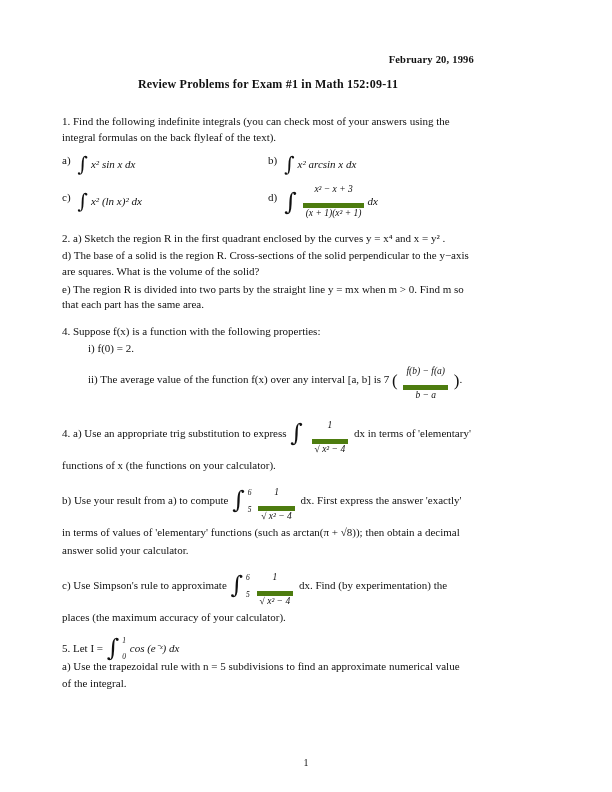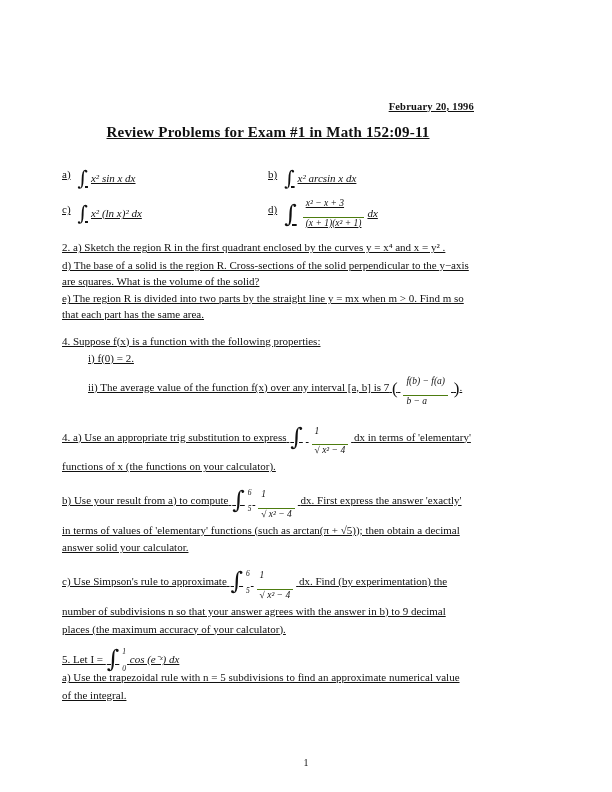--- a/index.html
+++ b/index.html
@@ -13,35 +13,34 @@
     font-family: "Liberation Serif", serif;
     color: #111111;
     position: relative;
     overflow: hidden;
   }
   .page {
     position: relative;
     width: 536px;
     height: 792px;
     box-sizing: border-box;
-    padding: 93px 62px 40px 62px;
-    text-decoration: underline;
+    padding: 46px 62px 40px 62px;
   }
   .date-line {
     text-align: right;
     font-weight: bold;
     font-size: 10.5px;
     letter-spacing: 0.2px;
     margin-top: 8px;
     margin-bottom: 12px;
   }
   .doc-title {
     text-align: center;
     font-weight: bold;
-    font-size: 15px;
+    font-size: 12px;
     letter-spacing: 0.2px;
     margin-bottom: 22px;
   }
   .prob {
     font-size: 11px;
     line-height: 1.42;
     margin-bottom: 11px;
     text-align: left;
   }
   .prob p {
@@ -78,28 +77,29 @@
     padding: 0 3px 0 1px;
     font-family: "DejaVu Serif", serif;
   }
   .intsign.big {
     font-size: 24px;
     top: 4px;
   }
   .frac {
     display: inline-block;
     vertical-align: middle;
+    text-align: center;
     font-size: 9.5px;
     line-height: 1.15;
     margin: 0 3px;
     position: relative;
     top: -1px;
   }
   .frac .num { display: block; padding: 0 3px; }
-  .frac .den { display: block; border-top: 1px solid #4d7c0f; padding: 0 3px; }
+  .frac .den { display: block; border-top: 5px solid #4d7c0f; padding: 0 3px; }
   .paren-big {
     font-size: 17px;
     font-style: normal;
     vertical-align: middle;
     line-height: 0;
     position: relative;
     top: 1px;
   }
   .intlimits {
     display: inline-block;
@@ -127,20 +127,21 @@
 </head>
 <body>
 
 <div class="page">
 
   <div class="date-line">February 20, 1996</div>
 
   <div class="doc-title">Review Problems for Exam #1 in Math 152:09-11</div>
 
   <div class="prob">
+    <p>1. Find the following indefinite integrals (you can check most of your answers using the integral formulas on the back flyleaf of the text).</p>
 
     <div class="twocol">
       <div>
         <span class="lbl">a)</span>
         <span class="intsign">∫</span>
         <span class="math">x² sin x dx</span>
       </div>
       <div>
         <span class="lbl">b)</span>
         <span class="intsign">∫</span>
@@ -200,33 +201,32 @@
     <div class="spacer-sm"></div>
     <p>
       <span>b) Use your result from a) to compute</span>
       <span class="intsign big">∫</span><span class="intlimits"><span class="up">6</span><span class="lo">5</span></span>
       <span class="frac">
         <span class="num math">1</span>
         <span class="den math">√ x² − 4</span>
       </span>
       <span>dx. First express the answer 'exactly'</span>
     </p>
-    <p>in terms of values of 'elementary' functions (such as arctan(π + √5)); then obtain a decimal</p>
+    <p>in terms of values of 'elementary' functions (such as arctan(π + √8)); then obtain a decimal</p>
     <p>answer solid your calculator.</p>
     <div class="spacer-sm"></div>
     <p>
       <span>c) Use Simpson's rule to approximate</span>
       <span class="intsign big">∫</span><span class="intlimits"><span class="up">6</span><span class="lo">5</span></span>
       <span class="frac">
         <span class="num math">1</span>
         <span class="den math">√ x² − 4</span>
       </span>
       <span>dx.  Find (by experimentation) the</span>
     </p>
-    <p>number of subdivisions n so that your answer agrees with the answer in b) to 9 decimal</p>
     <p>places (the maximum accuracy of your calculator).</p>
   </div>
 
   <div class="prob">
     <p>
       <span>5. Let I =</span>
       <span class="intsign big">∫</span><span class="intlimits"><span class="up">1</span><span class="lo">0</span></span>
       <span class="math">cos (e⁻ˣ) dx</span>
     </p>
     <p>a) Use the trapezoidal rule with n = 5 subdivisions to find an approximate numerical value</p>

